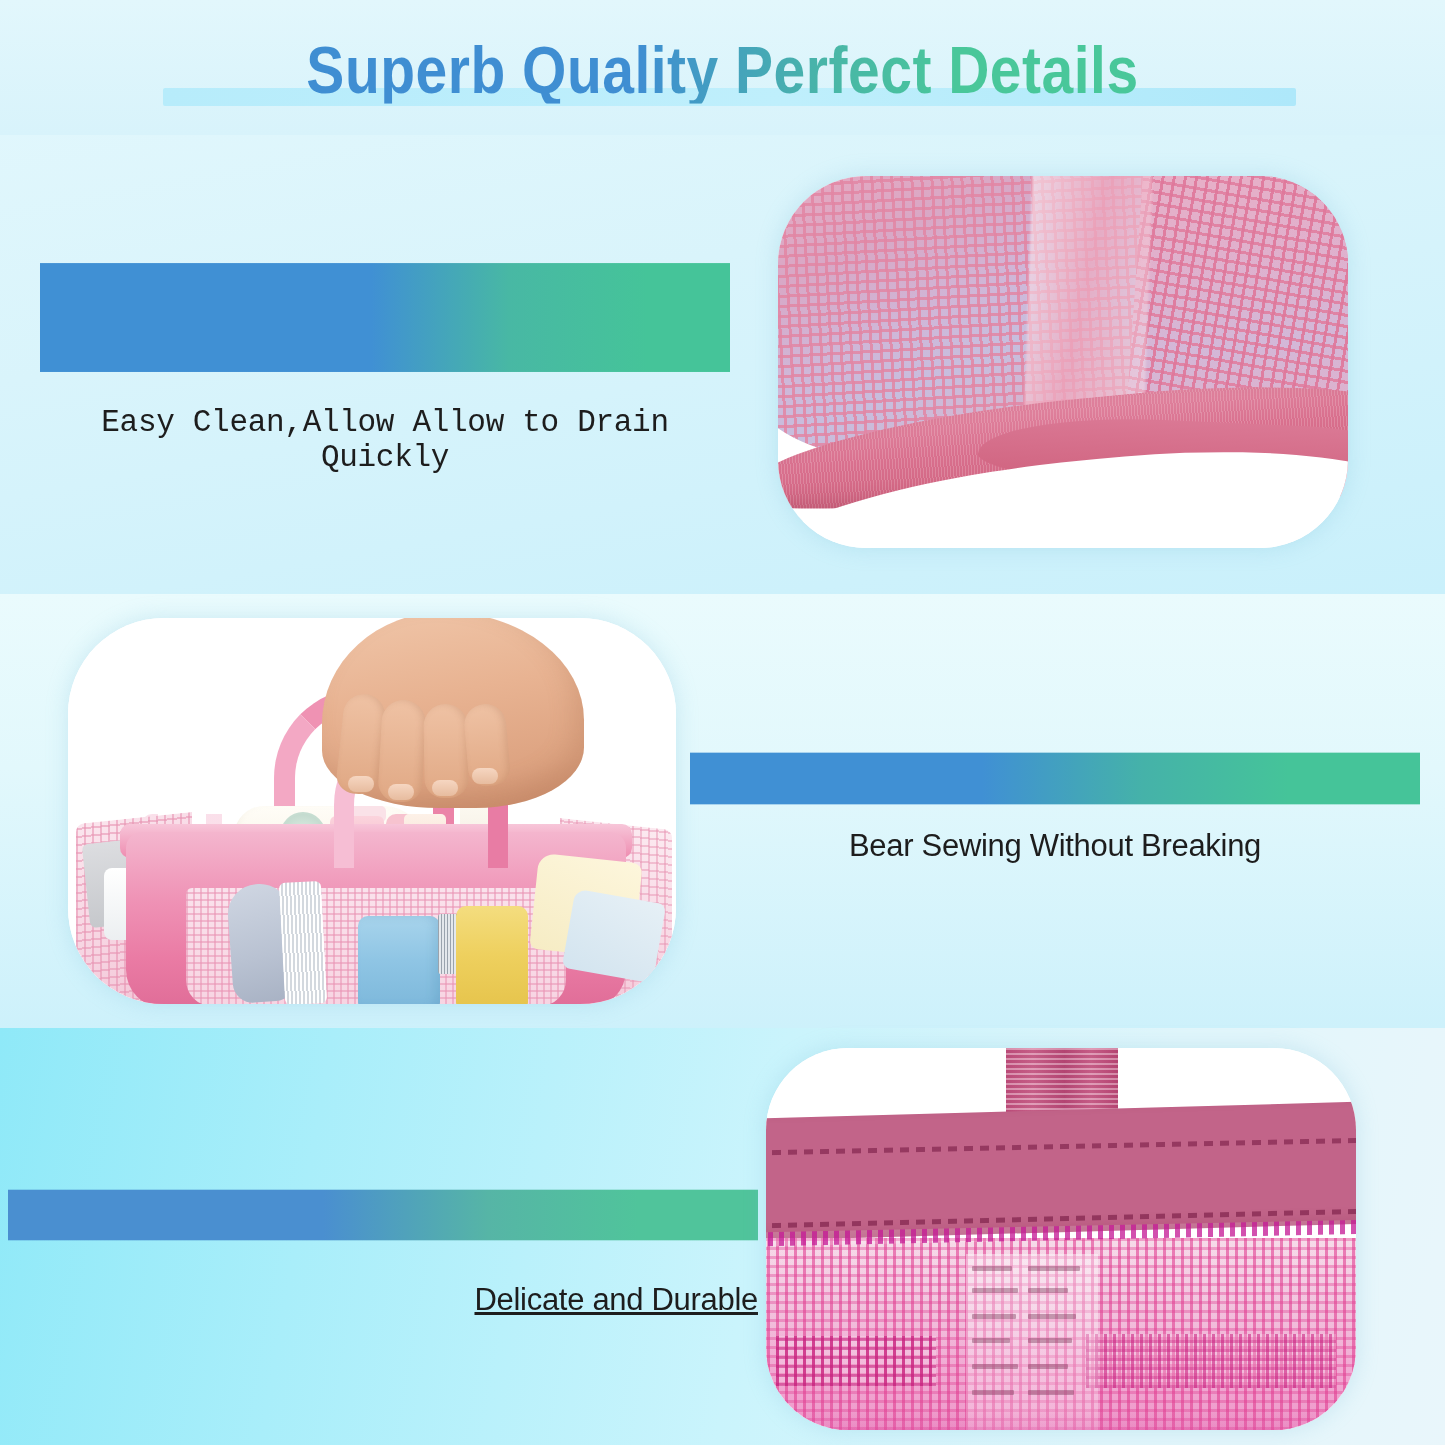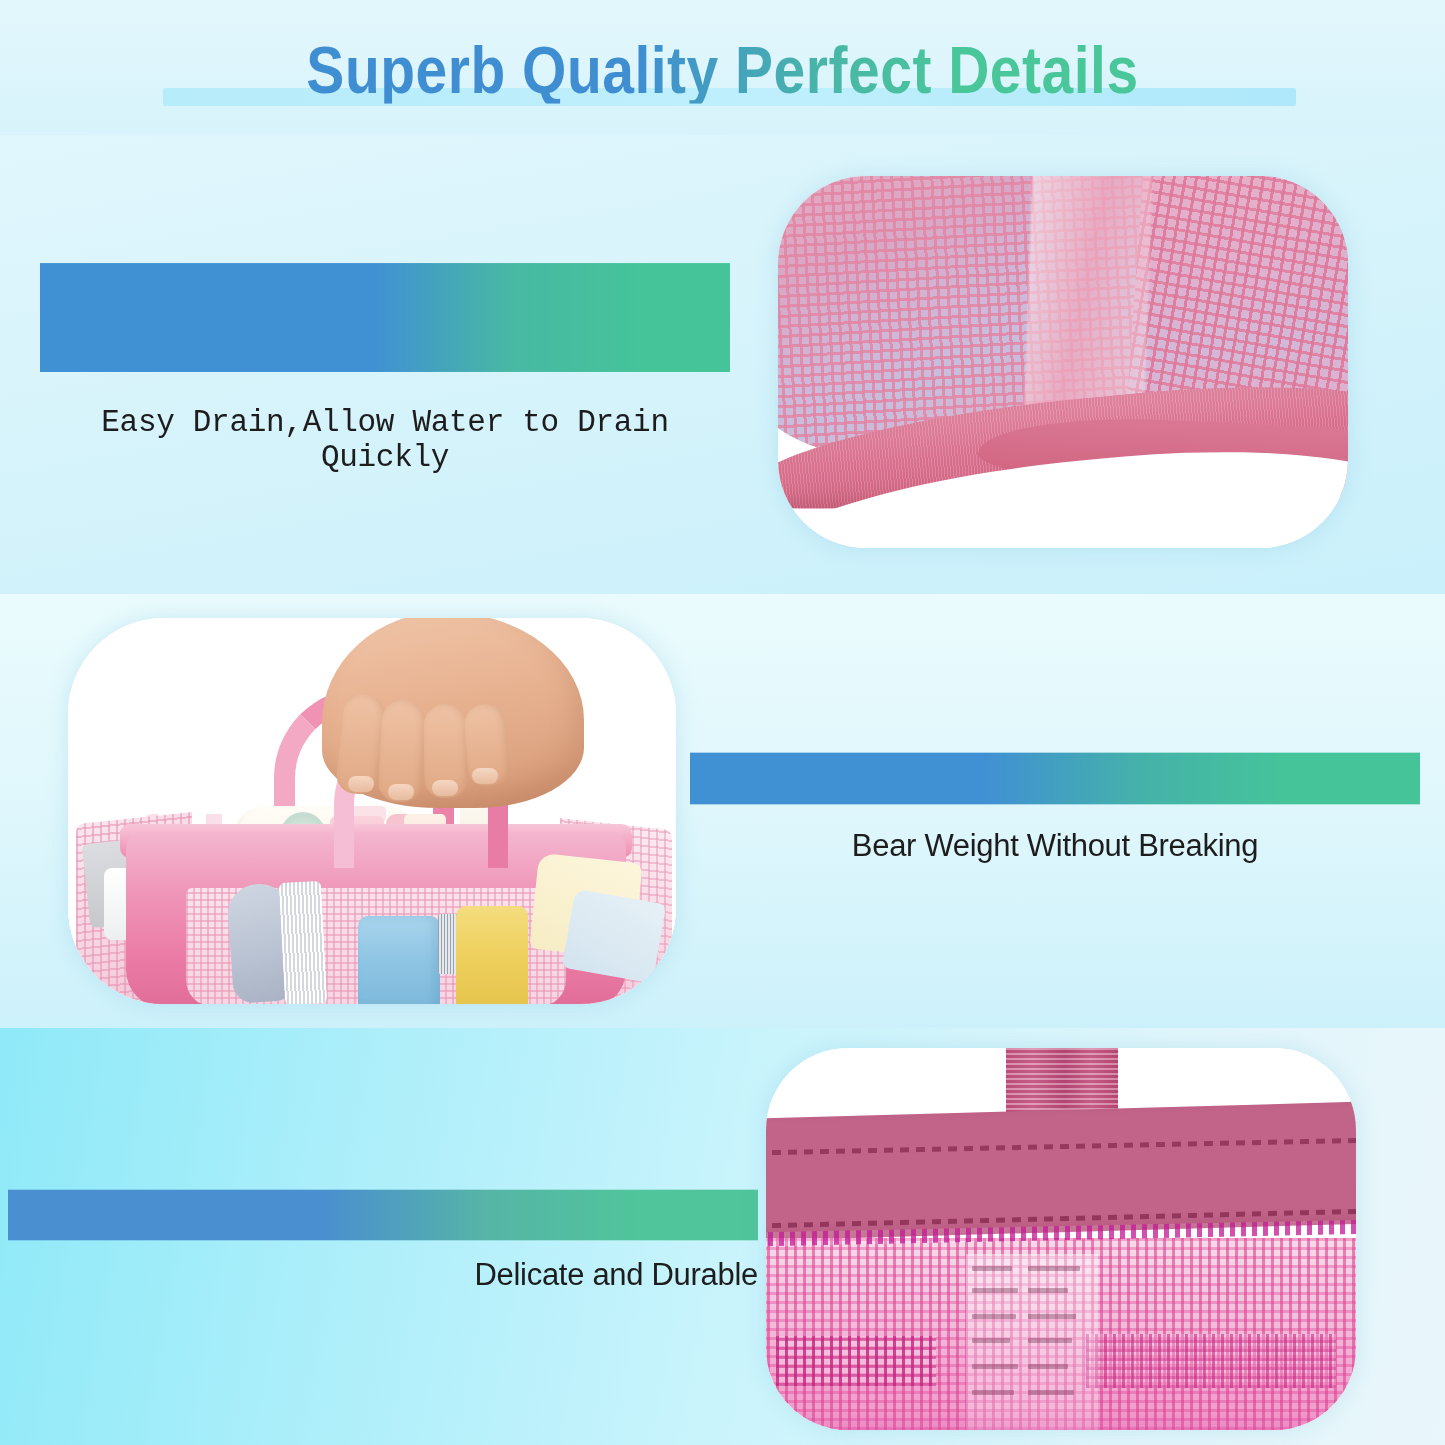--- a/index.html
+++ b/index.html
@@ -75,21 +75,21 @@
   .s1-txt .sub { margin-top:38px; }
 
   
   .s2-txt { left:690px; top:755px; width:730px; }
   .s2-txt .heading { font-size:42px; }
   .s2-txt .sub { margin-top:26px; }
 
   
   .s3-txt { left:8px; top:1192px; width:750px;text-align:right; }
   .s3-txt .heading { font-size:41px; }
-  .s3-txt .sub { margin-top:19px; }
+  .s3-txt .sub { margin-top:44px;text-decoration:underline; }
 
   
   .photo {
     position:absolute; overflow:hidden;
     background:#ffffff;
     box-shadow:0 0 22px rgba(120,190,215,0.28);
   }
   .photo .inner { position:absolute; inset:0; overflow:hidden; }
 
   
@@ -385,21 +385,21 @@
   <div class="header">
     <div class="title-hl"></div>
     <div class="title-wrap">
       <div class="title">Superb Quality  Perfect Details</div>
     </div>
   </div>
 
   <div class="txt s1-txt">
     <div class="heading h1grad">High-Quality Quick-
 Dry Mesh Material</div>
-    <div class="sub">Easy Drain,Allow Water to Drain Quickly</div>
+    <div class="sub">Easy Clean,Allow Allow to Drain Quickly</div>
   </div>
 
   <div class="photo p1">
     <div class="inner">
       <div class="p1-mesh"></div>
       <div class="p1-mesh2"></div>
       <div class="p1-fold"></div>
       <div class="p1-band"></div>
       <div class="p1-band2"></div>
       <div class="p1-white"></div>
@@ -443,21 +443,21 @@
       <div class="finger f4"></div>
       <div class="nail n1"></div>
       <div class="nail n2"></div>
       <div class="nail n3"></div>
       <div class="nail n4"></div>
     </div>
   </div>
 
   <div class="txt s2-txt">
     <div class="heading h2grad">Reinforced Strong Handle</div>
-    <div class="sub">Bear Weight Without Breaking</div>
+    <div class="sub">Bear Sewing Without Breaking</div>
   </div>
 
   <div class="txt s3-txt">
     <div class="heading h3grad">Exquisite Sewing Workmanship</div>
     <div class="sub">Delicate and Durable</div>
   </div>
 
   <div class="photo p3">
     <div class="inner">
       <div class="p3-strap"></div>

